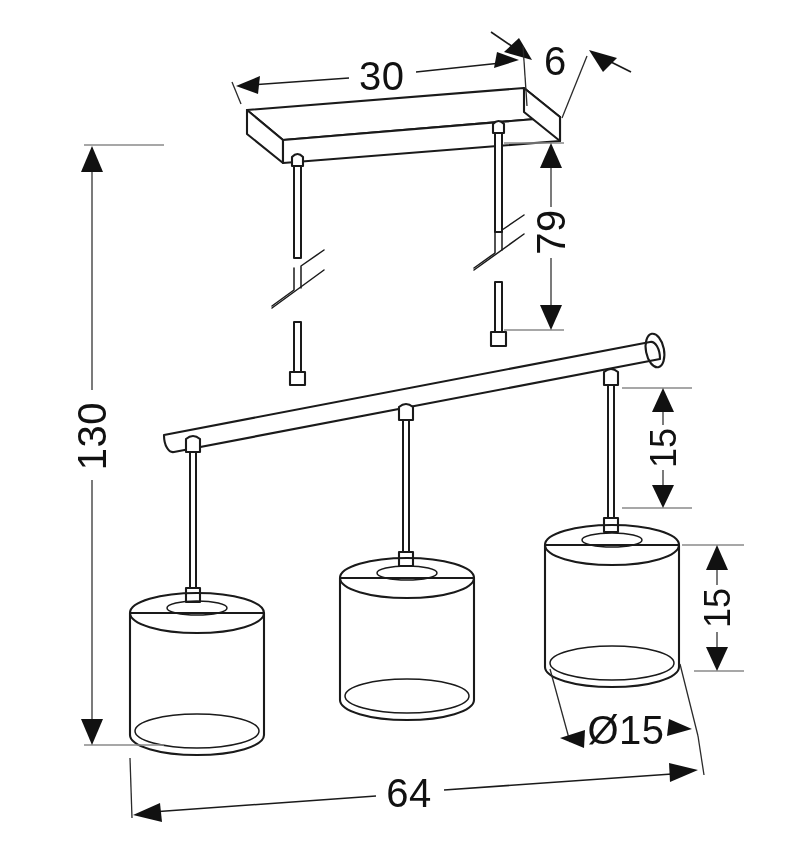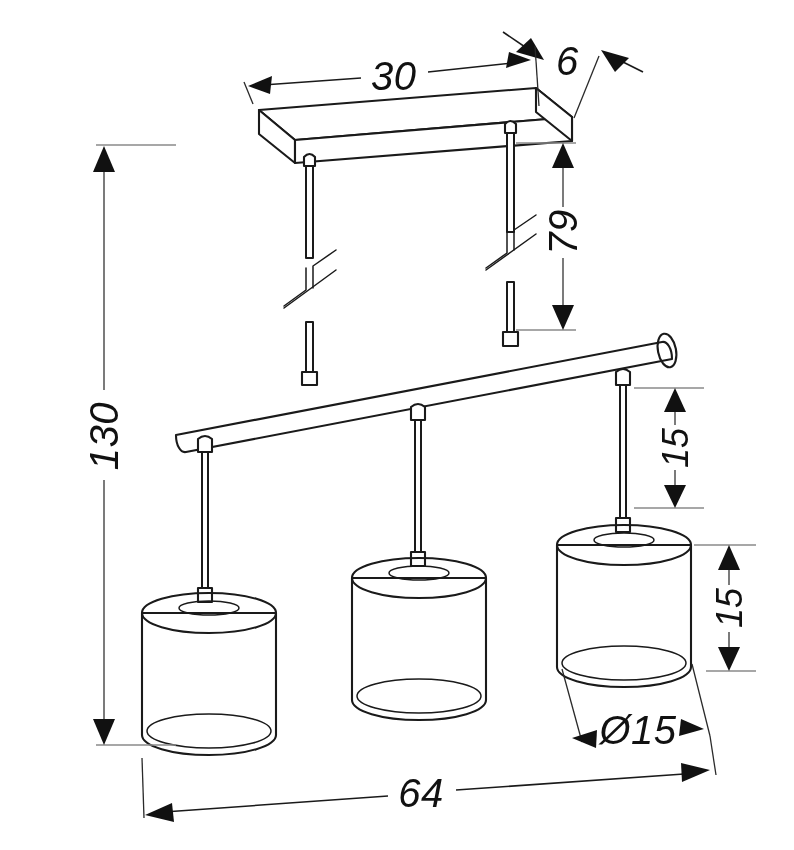--- a/index.html
+++ b/index.html
@@ -9,25 +9,24 @@
   }
   body {
     width: 794px;
     height: 850px;
     font-family: "Liberation Sans", sans-serif;
     overflow: hidden;
     position: relative;
   }
   #drawing-root {
     position: absolute;
-    left: 16px;
+    left: 4px;
     top: 0;
     width: 692px;
     height: 850px;
-    font-style: italic;
   }
   svg#technical-drawing {
     display: block;
     width: 794px;
     height: 850px;
     background: #ffffff;
   }
   .part-line {
     fill: none;
     stroke: #1a1a1a;

